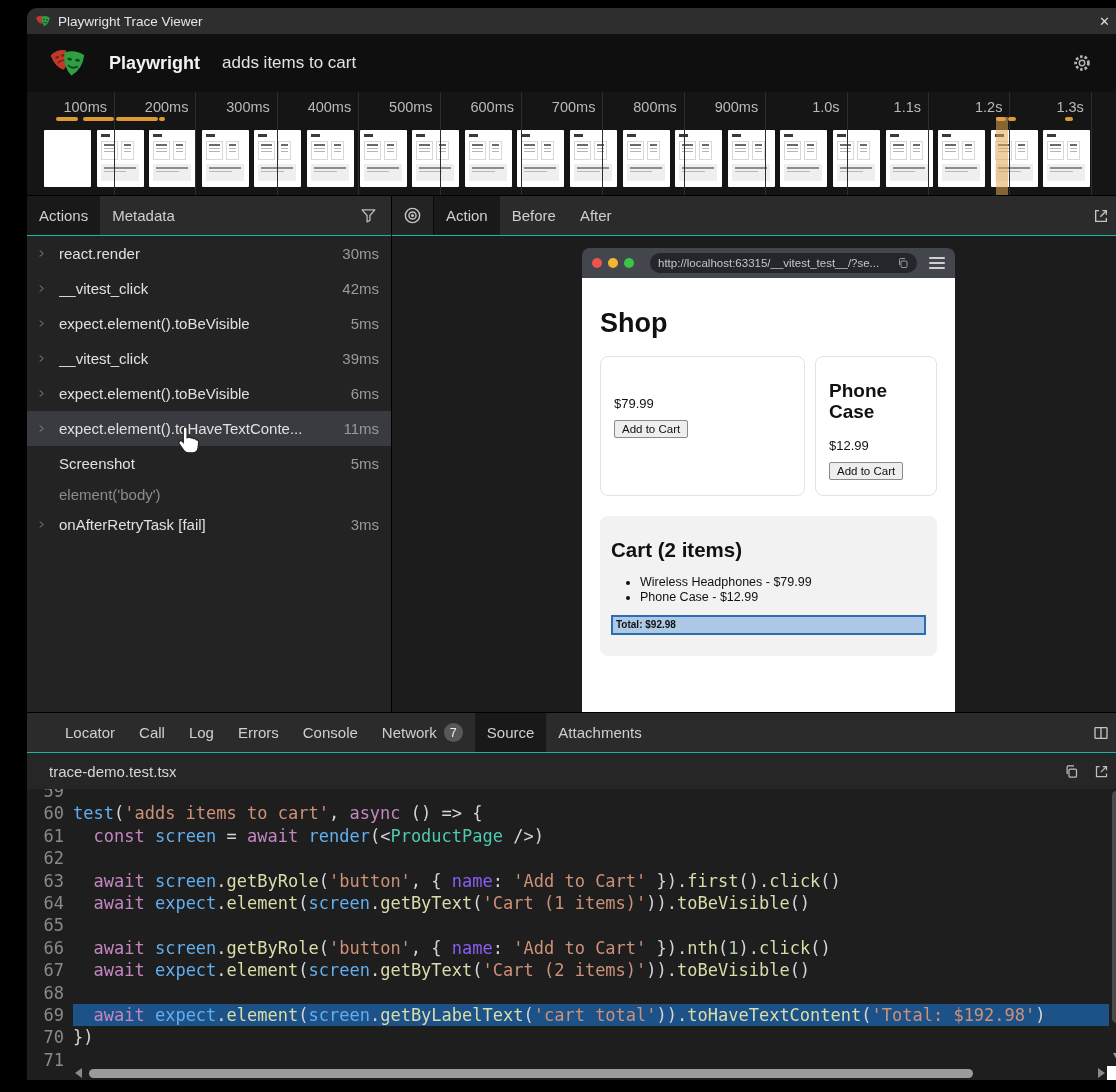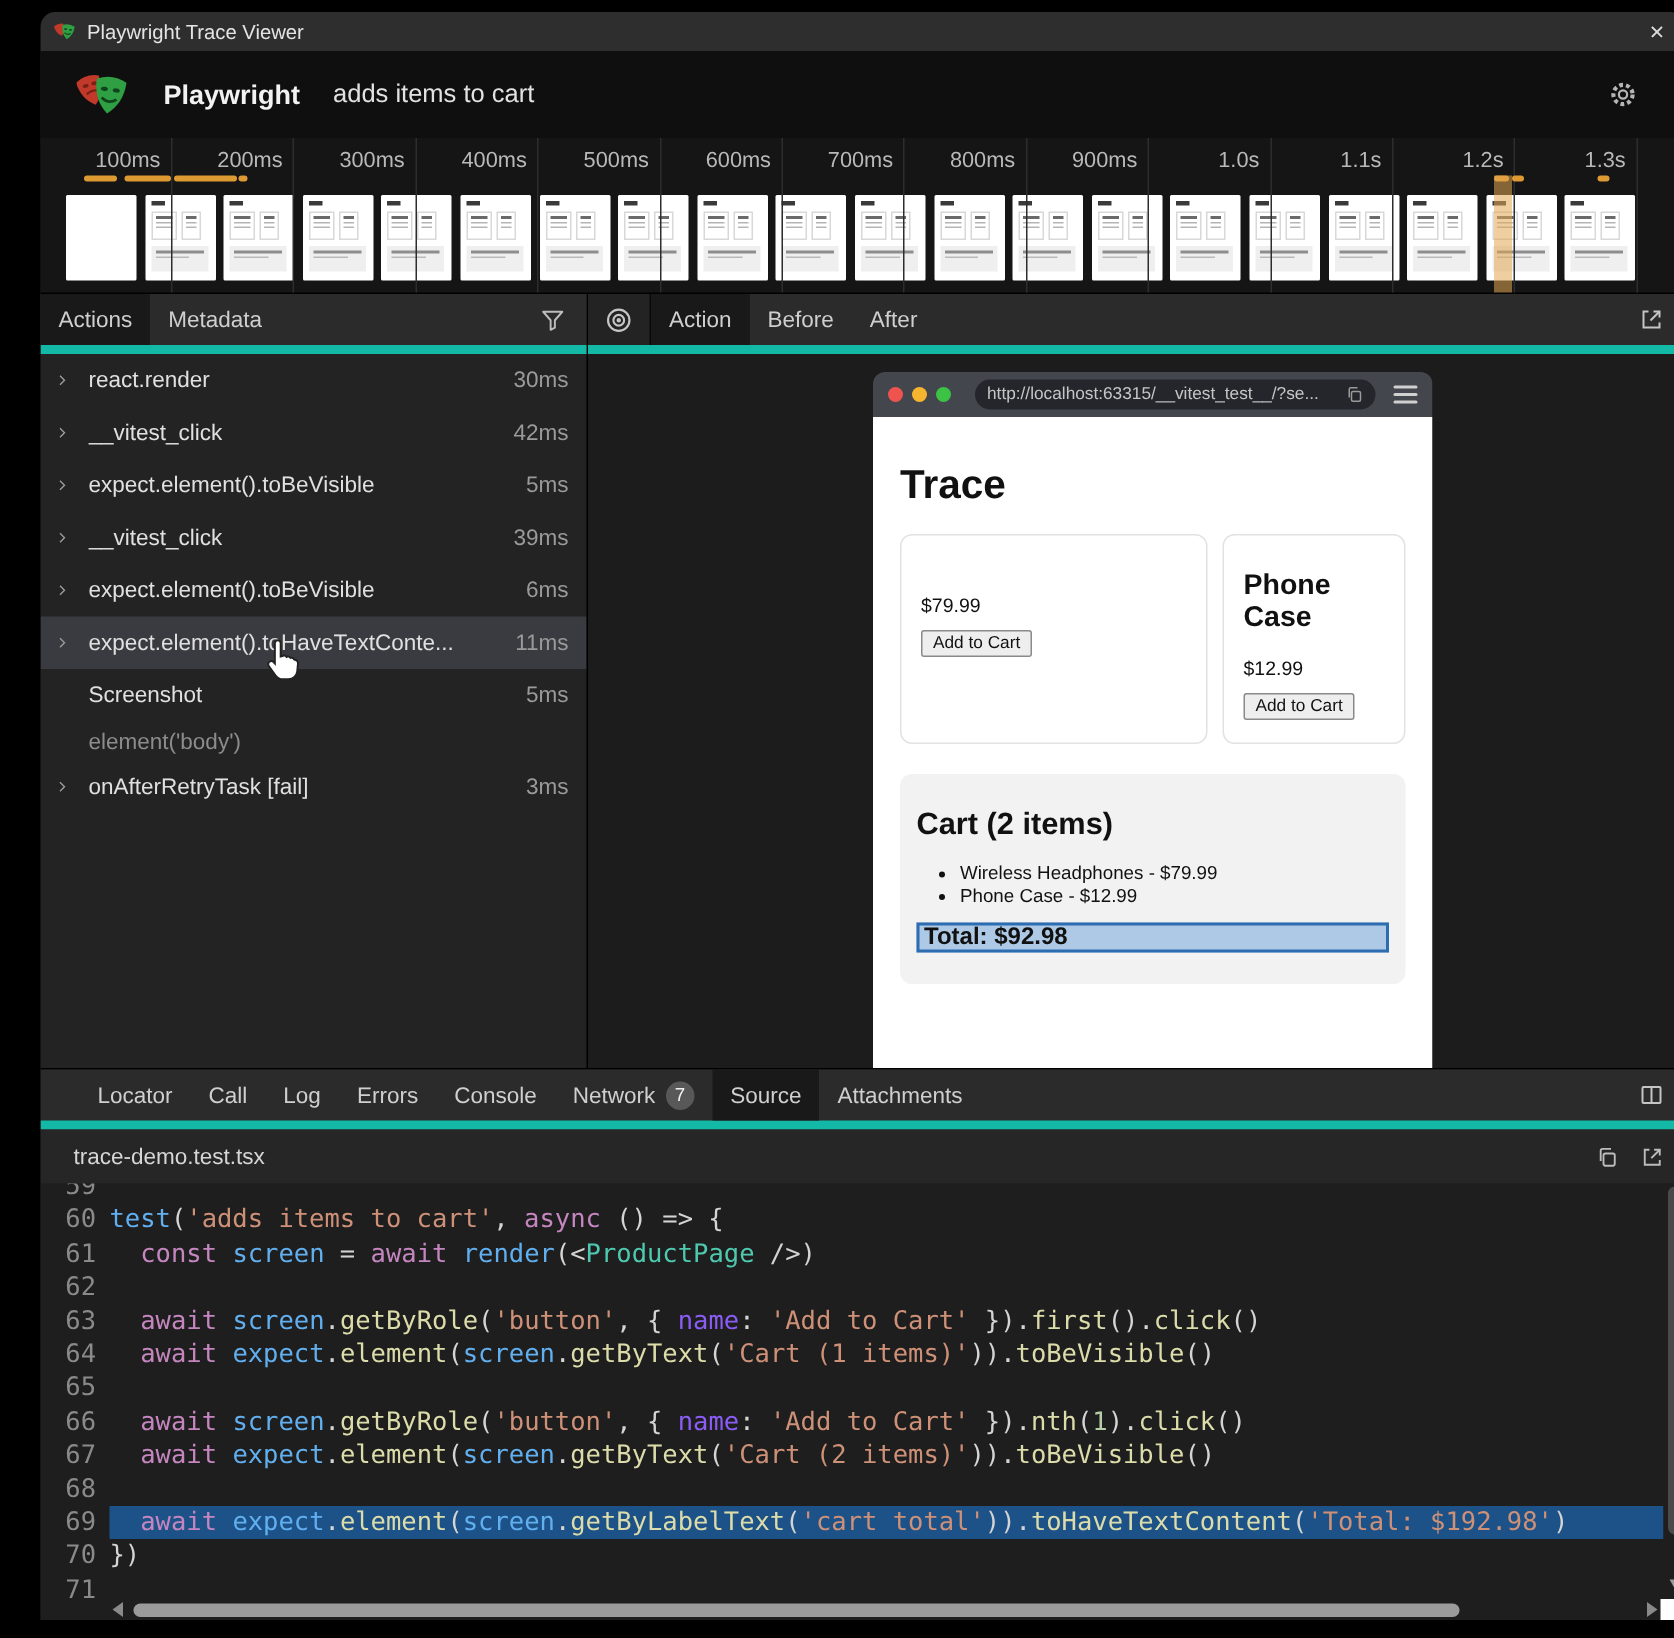--- a/index.html
+++ b/index.html
@@ -27,21 +27,21 @@
   .thumb .m2{position:absolute;left:4px;top:11px;width:17px;height:19px;border:1px solid #d8d8d8;}
   .thumb .m3{position:absolute;left:24px;top:11px;width:13px;height:19px;border:1px solid #d8d8d8;}
   .thumb .m2 i,.thumb .m3 i{display:block;margin:2px 2px 0;height:2px;background:#6a6a6a;}
   .thumb .m2 i+i,.thumb .m3 i+i{height:1px;background:#b5b5b5;margin-top:2px;}
   .thumb .m4{position:absolute;left:4px;top:34px;width:38px;height:17px;background:#efefef;}
   .thumb .m4 i{display:block;margin:3px 3px 0;height:2px;background:#8d8d8d;}
   .thumb .m4 i+i{height:1px;background:#b9b9b9;margin-top:2px;width:60%;}
   
   .main{height:516px;display:flex;flex:0 0 auto;}
   .actions-panel{width:365px;border-right:1px solid #000;display:flex;flex-direction:column;background:#232323;}
-  .tabbar{height:40px;background:#2b2b2b;display:flex;align-items:stretch;border-bottom:6px solid #14b8a6;flex:0 0 auto;}
+  .tabbar{height:40px;background:#2b2b2b;display:flex;align-items:stretch;border-bottom:1px solid #14b8a6;flex:0 0 auto;}
   .tab{display:flex;align-items:center;padding:0 12px;font-size:15px;color:#cfcfcf;cursor:default;}
   .tab.sel{background:#191919;}
   .tab .badge{margin-left:7px;width:19px;height:19px;border-radius:50%;background:#585858;color:#f0f0f0;
     font-size:12.5px;display:flex;align-items:center;justify-content:center;}
   .tabbar .right-icons{margin-left:auto;display:flex;align-items:center;gap:14px;margin-right:14px;}
   .action-list{flex:1;overflow:hidden;}
   .action-row{height:35px;display:flex;align-items:center;padding-left:10px;font-size:15px;}
   .action-row.sel{background:#3a3a41;}
   .action-row .chev{width:22px;display:flex;align-items:center;}
   .action-row .lbl{color:#e0e0e0;white-space:nowrap;overflow:hidden;}
@@ -65,21 +65,21 @@
   .products{display:flex;gap:10px;margin-top:17px;}
   .card{border:1px solid #e2e2e2;border-radius:8px;height:140px;padding:24px 13px 0;}
   .card.c1{width:205px;} .card.c2{width:122px;}
   .card .pname{font-size:19px;font-weight:700;line-height:1.1;}
   .card .price{font-size:13px;margin-top:15px;}
   .atc{display:inline-block;margin-top:9px;background:#eeeeee;border:1px solid #8a8a8a;border-radius:2px;
     font-size:11.5px;padding:2px 7px;color:#111;}
   .cartbox{margin-top:20px;width:337px;height:140px;background:#f2f2f2;border-radius:8px;padding:22px 11px 0;}
   .cartbox h2{font-size:20.5px;font-weight:700;margin:0;}
   .cartbox ul{margin:13px 0 0;padding-left:29px;font-size:12.5px;line-height:1.16;}
-  .total{margin-top:11px;width:315px;background:#adc9e6;border:2px solid #2d6cb0;font-size:16px;
+  .total{margin-top:11px;width:315px;background:#adc9e6;border:2px solid #2d6cb0;font-size:10px;
     font-weight:700;padding:0 3px;line-height:16px;}
   
   .bottom-panel{flex:1;display:flex;flex-direction:column;border-top:1px solid #000;background:#1e1e1e;}
   .filebar{height:36px;background:#262626;display:flex;align-items:center;padding-left:22px;
     font-size:15px;color:#d6d6d6;flex:0 0 auto;}
   .filebar .right-icons{margin-left:auto;display:flex;align-items:center;gap:15px;margin-right:14px;}
   .source{flex:1;position:relative;overflow:hidden;background:#1e1e1e;
     font-family:"DejaVu Sans Mono",monospace;font-size:17px;line-height:22.4px;}
   .code-wrap{position:absolute;left:0;right:14px;top:-9px;}
   .code-line{display:flex;height:22.4px;white-space:pre;}
@@ -652,21 +652,21 @@
                   </svg>
               </span>
             </span>
             <span class="hamburger">
                 <i></i>
                 <i></i>
                 <i></i>
               </span>
           </div>
           <div class="page">
-            <h1>Trace</h1>
+            <h1>Shop</h1>
             <div class="products">
               <div class="card c1">
                 <div class="price">$79.99</div>
                 <span class="atc">Add to Cart</span>
               </div>
               <div class="card c2">
                 <div class="pname">Phone Case</div>
                 <div class="price">$12.99</div>
                 <span class="atc">Add to Cart</span>
               </div>

